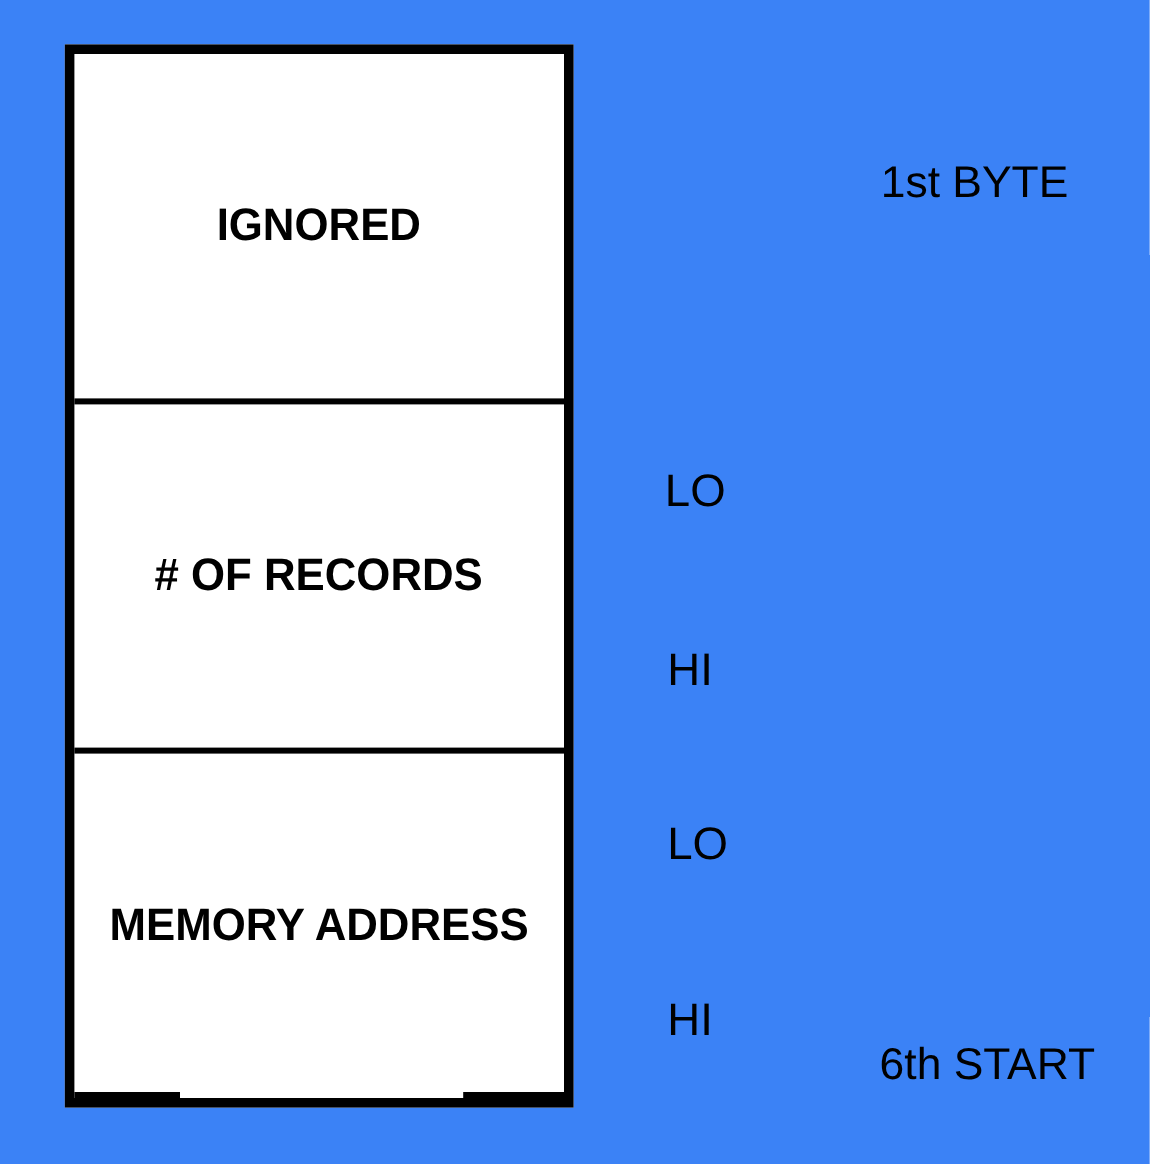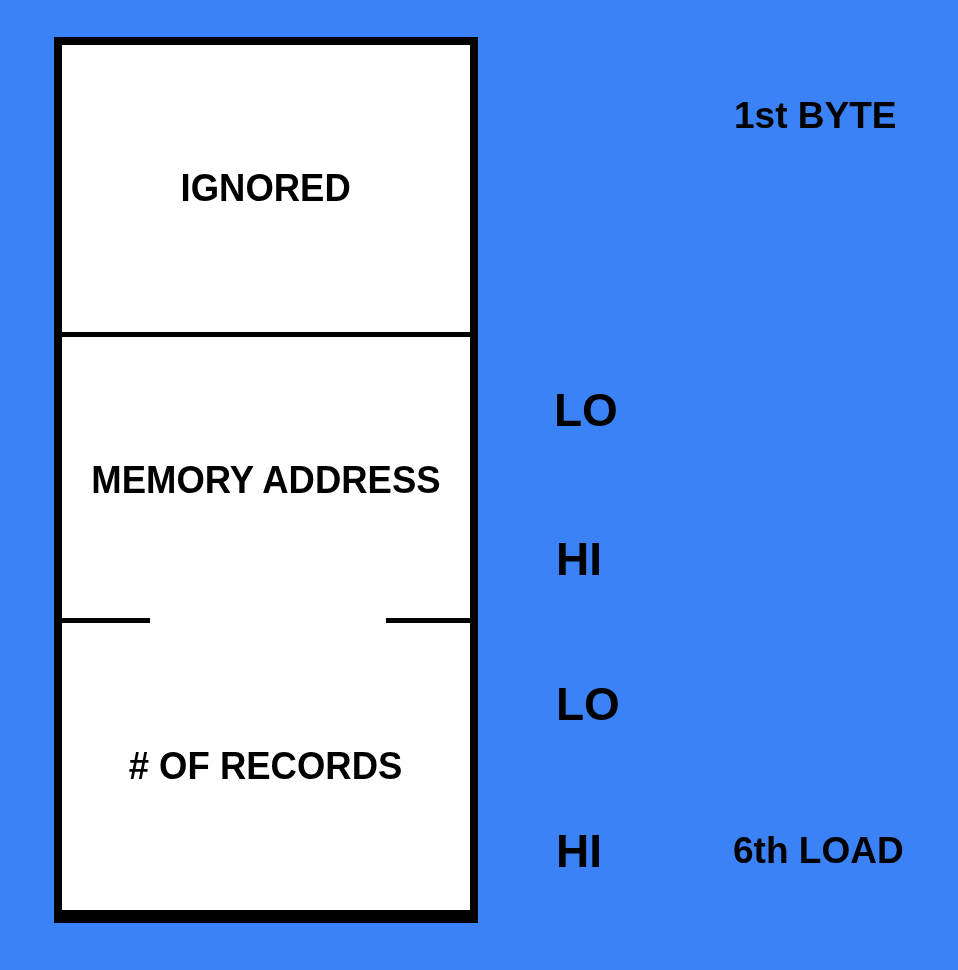--- a/index.html
+++ b/index.html
@@ -53,67 +53,68 @@
     position: absolute;
     bottom: 0;
     height: 5px;
     background: #000000;
   }
   .seg-left  { left: 0;  width: 88px; }
   .seg-right { right: 0; width: 84px; }
   
   .side-label {
     position: absolute;
-    font-size: 46px;
-    font-weight: bold;
+    font-size: 38px;
+    font-weight: normal;
     white-space: nowrap;
     transform: translateY(-50%);
     text-align: right;
   }
   .byte-label {
     position: absolute;
     font-size: 37px;
-    font-weight: bold;
+    font-weight: normal;
     white-space: nowrap;
     transform: translateY(-50%);
+    margin-top: 36px;
   }
   .lo-hi-1 { left: 554px; top: 410px; }
   .lo-hi-2 { left: 556px; top: 559px; }
   .lo-hi-3 { left: 556px; top: 704px; }
   .lo-hi-4 { left: 556px; top: 851px; }
   .byte-1  { left: 734px; top: 116px; }
   .byte-6  { left: 733px; top: 851px; }
 </style>
 </head>
 <body>
 
 <div class="page">
 
   <div class="record-box">
 
     <div class="row solid-below">
       <span class="row-label">IGNORED</span>
     </div>
 
+    <div class="row solid-below">
+      <span class="row-label"># OF RECORDS</span>
+    </div>
+
     <div class="row">
       <span class="row-label">MEMORY ADDRESS</span>
       <span class="seg seg-left"></span>
       <span class="seg seg-right"></span>
-    </div>
-
-    <div class="row solid-below">
-      <span class="row-label"># OF RECORDS</span>
     </div>
 
 
 
 
   </div>
 
   <span class="side-label lo-hi-1">LO</span>
   <span class="side-label lo-hi-2">HI</span>
   <span class="side-label lo-hi-3">LO</span>
   <span class="side-label lo-hi-4">HI</span>
 
   <span class="byte-label byte-1">1st BYTE</span>
-  <span class="byte-label byte-6">6th LOAD</span>
+  <span class="byte-label byte-6">6th START</span>
 
 </div>
 
 </body></html>

